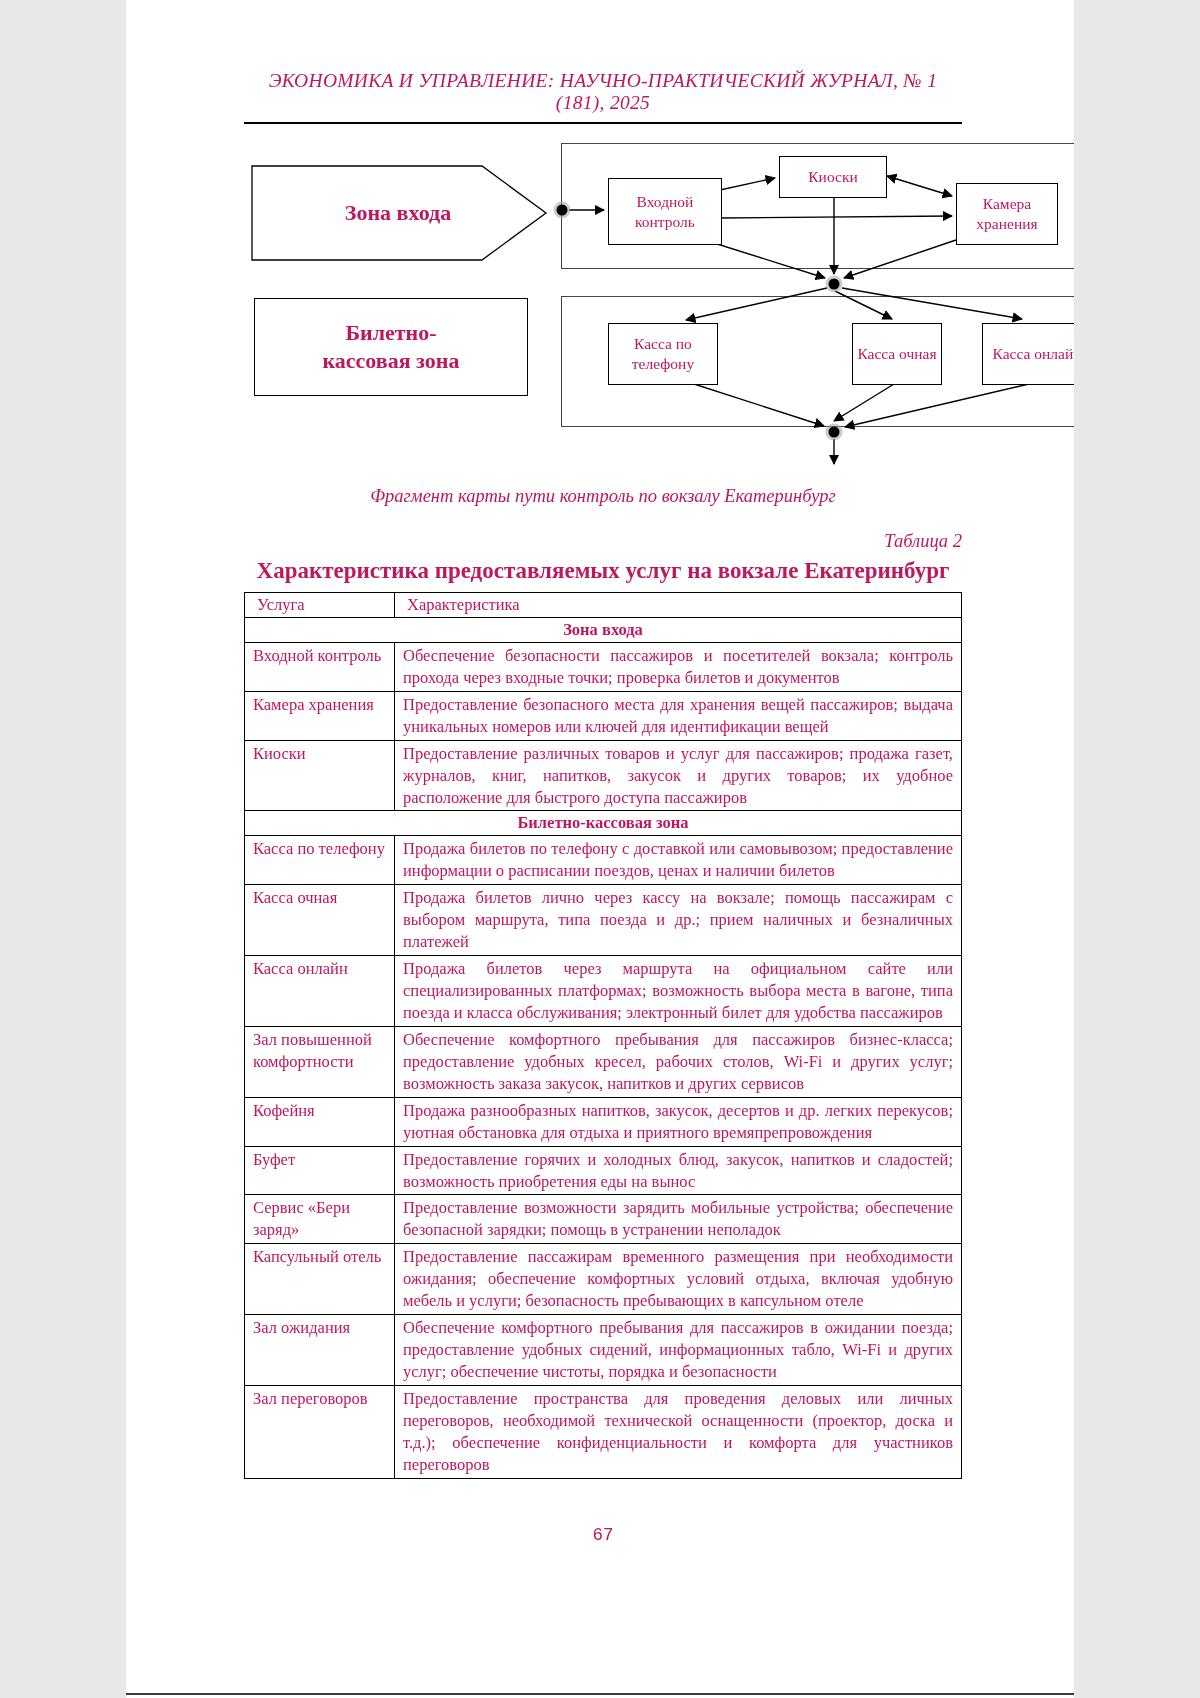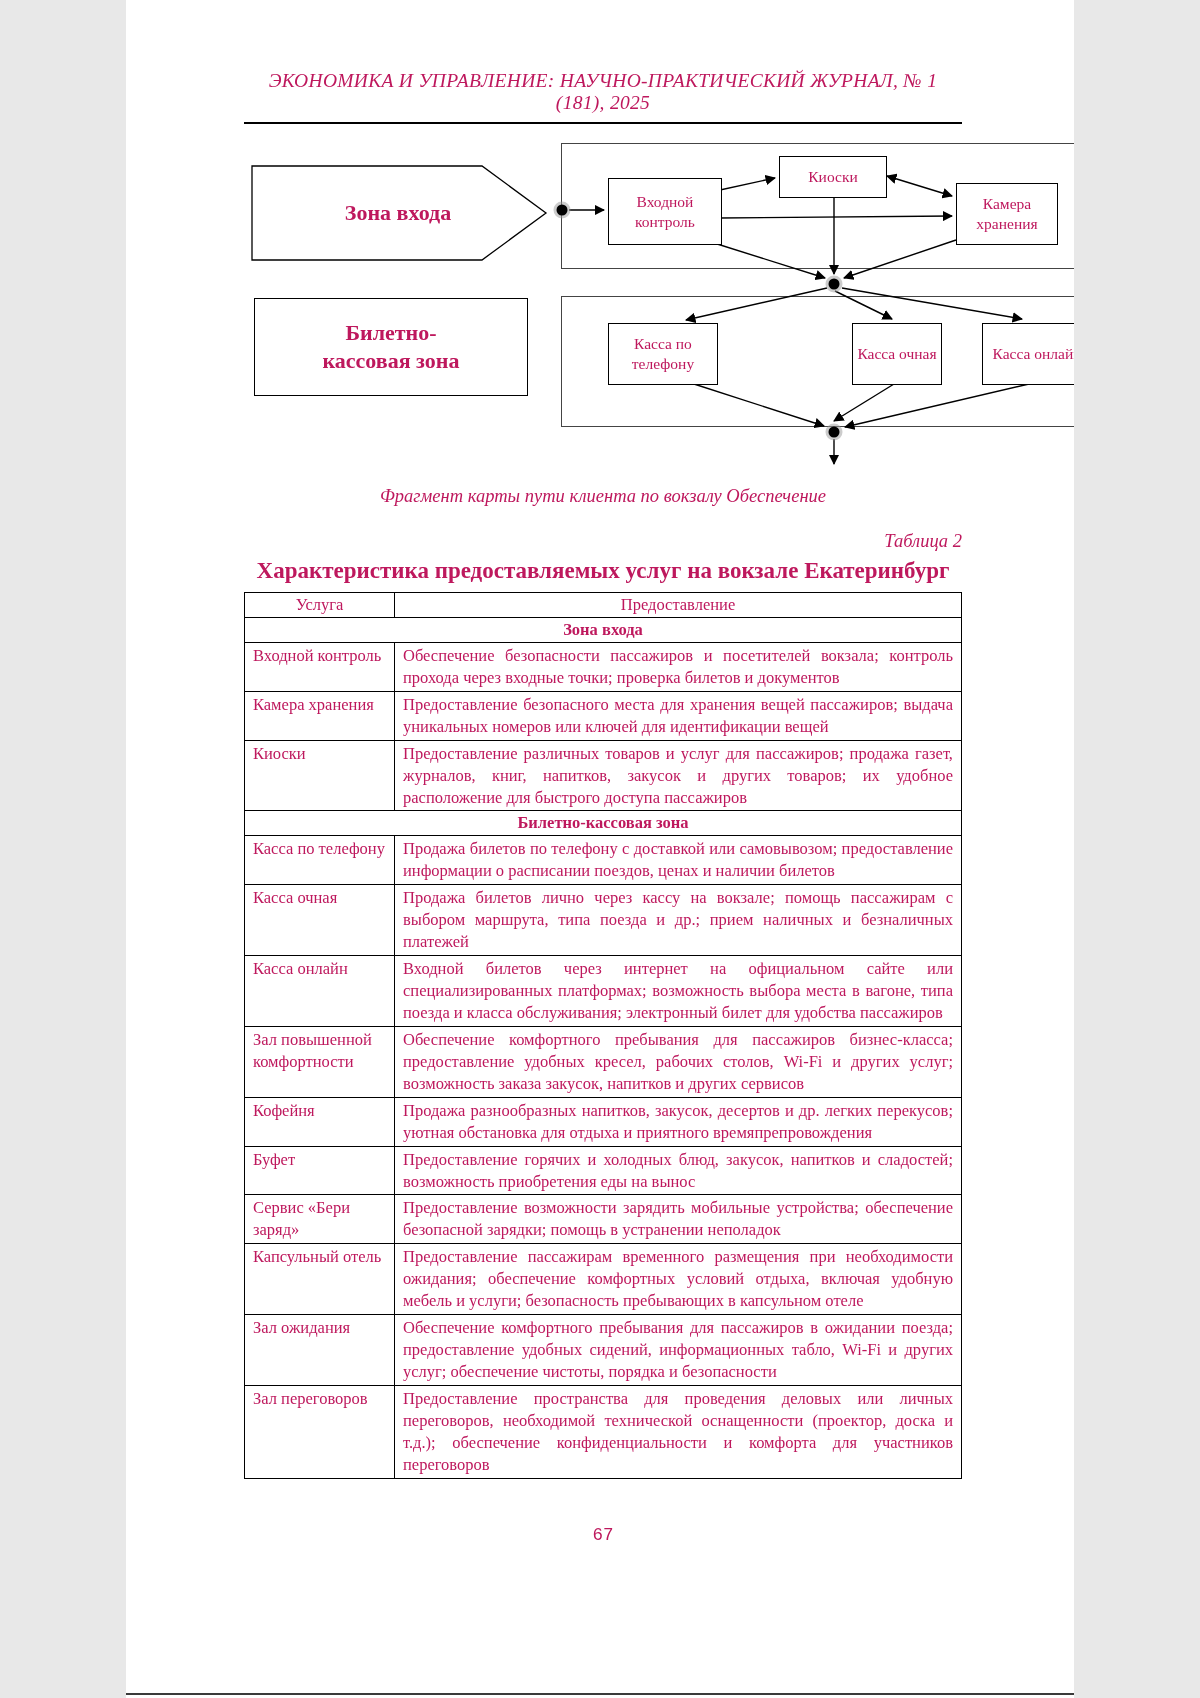--- a/index.html
+++ b/index.html
@@ -35,21 +35,21 @@
   }
   
   .table-label {text-align:right; font-style:italic; font-size:18.5px; margin-top:24px;}
   .table-title {text-align:center; font-weight:bold; font-size:23px; margin-top:6px;}
   table.svc-table {
     width:100%; border-collapse:collapse; margin-top:8px; font-size:16.5px;
   }
   .svc-table th, .svc-table td {
     border:1px solid #000; vertical-align:top; padding:2px 8px; line-height:1.33;
   }
-  .svc-table th {font-weight:normal; text-align:center; padding:1px 12px;}
+  .svc-table th {font-weight:normal; text-align:left; padding:1px 12px;}
   .svc-table td.section {text-align:center; font-weight:bold; padding:1px 8px; vertical-align:middle;}
   .svc-table td.svc {width:150px; box-sizing:border-box;}
   .svc-table td.desc {text-align:justify;}
   .page-number {text-align:center; font-size:17.5px; margin-top:46px;font-family:Liberation Mono, monospace;}
   .bottom-edge {position:absolute; left:0; bottom:3px; width:100%; border-top:2px solid #3a3a3a;}
 </style>
 </head>
 <body>
 
 <div class="page">
@@ -105,30 +105,30 @@
       <span>Билетно-кассовая зона</span>
     </div>
     <div class="dg-label dg-box b-entry">Входной контроль</div>
     <div class="dg-label dg-box b-kiosk">Киоски</div>
     <div class="dg-label dg-box b-storage">Камера хранения</div>
     <div class="dg-label dg-box b-phone">Касса по телефону</div>
     <div class="dg-label dg-box b-inperson">Касса очная</div>
     <div class="dg-label dg-box b-online">Касса онлайн</div>
   </div>
 
-  <div class="dg-caption">Фрагмент карты пути клиента по вокзалу Обеспечение</div>
+  <div class="dg-caption">Фрагмент карты пути контроль по вокзалу Екатеринбург</div>
 
   <div class="table-label">Таблица 2</div>
   <div class="table-title">Характеристика предоставляемых услуг на вокзале Екатеринбург</div>
 
   <table class="svc-table">
     <tbody>
       <tr>
         <th class="svc">Услуга</th>
-        <th>Предоставление</th>
+        <th>Характеристика</th>
       </tr>
 
       <tr>
         <td colspan="2" class="section">Зона входа</td>
       </tr>
       <tr>
         <td class="svc">Входной контроль</td>
         <td class="desc">Обеспечение безопасности пассажиров и посетителей вокзала; контроль прохода через входные точки; проверка билетов и документов</td>
       </tr>
       <tr>
@@ -146,21 +146,21 @@
       <tr>
         <td class="svc">Касса по телефону</td>
         <td class="desc">Продажа билетов по телефону с доставкой или самовывозом; предоставление информации о расписании поездов, ценах и наличии билетов</td>
       </tr>
       <tr>
         <td class="svc">Касса очная</td>
         <td class="desc">Продажа билетов лично через кассу на вокзале; помощь пассажирам с выбором маршрута, типа поезда и др.; прием наличных и безналичных платежей</td>
       </tr>
       <tr>
         <td class="svc">Касса онлайн</td>
-        <td class="desc">Входной билетов через интернет на официальном сайте или специализированных платформах; возможность выбора места в вагоне, типа поезда и класса обслуживания; электронный билет для удобства пассажиров</td>
+        <td class="desc">Продажа билетов через маршрута на официальном сайте или специализированных платформах; возможность выбора места в вагоне, типа поезда и класса обслуживания; электронный билет для удобства пассажиров</td>
       </tr>
 
       <tr>
         <td class="svc">Зал повышенной комфортности</td>
         <td class="desc">Обеспечение комфортного пребывания для пассажиров бизнес-класса; предоставление удобных кресел, рабочих столов, Wi-Fi и других услуг; возможность заказа закусок, напитков и других сервисов</td>
       </tr>
       <tr>
         <td class="svc">Кофейня</td>
         <td class="desc">Продажа разнообразных напитков, закусок, десертов и др. легких перекусов; уютная обстановка для отдыха и приятного времяпрепровождения</td>
       </tr>

